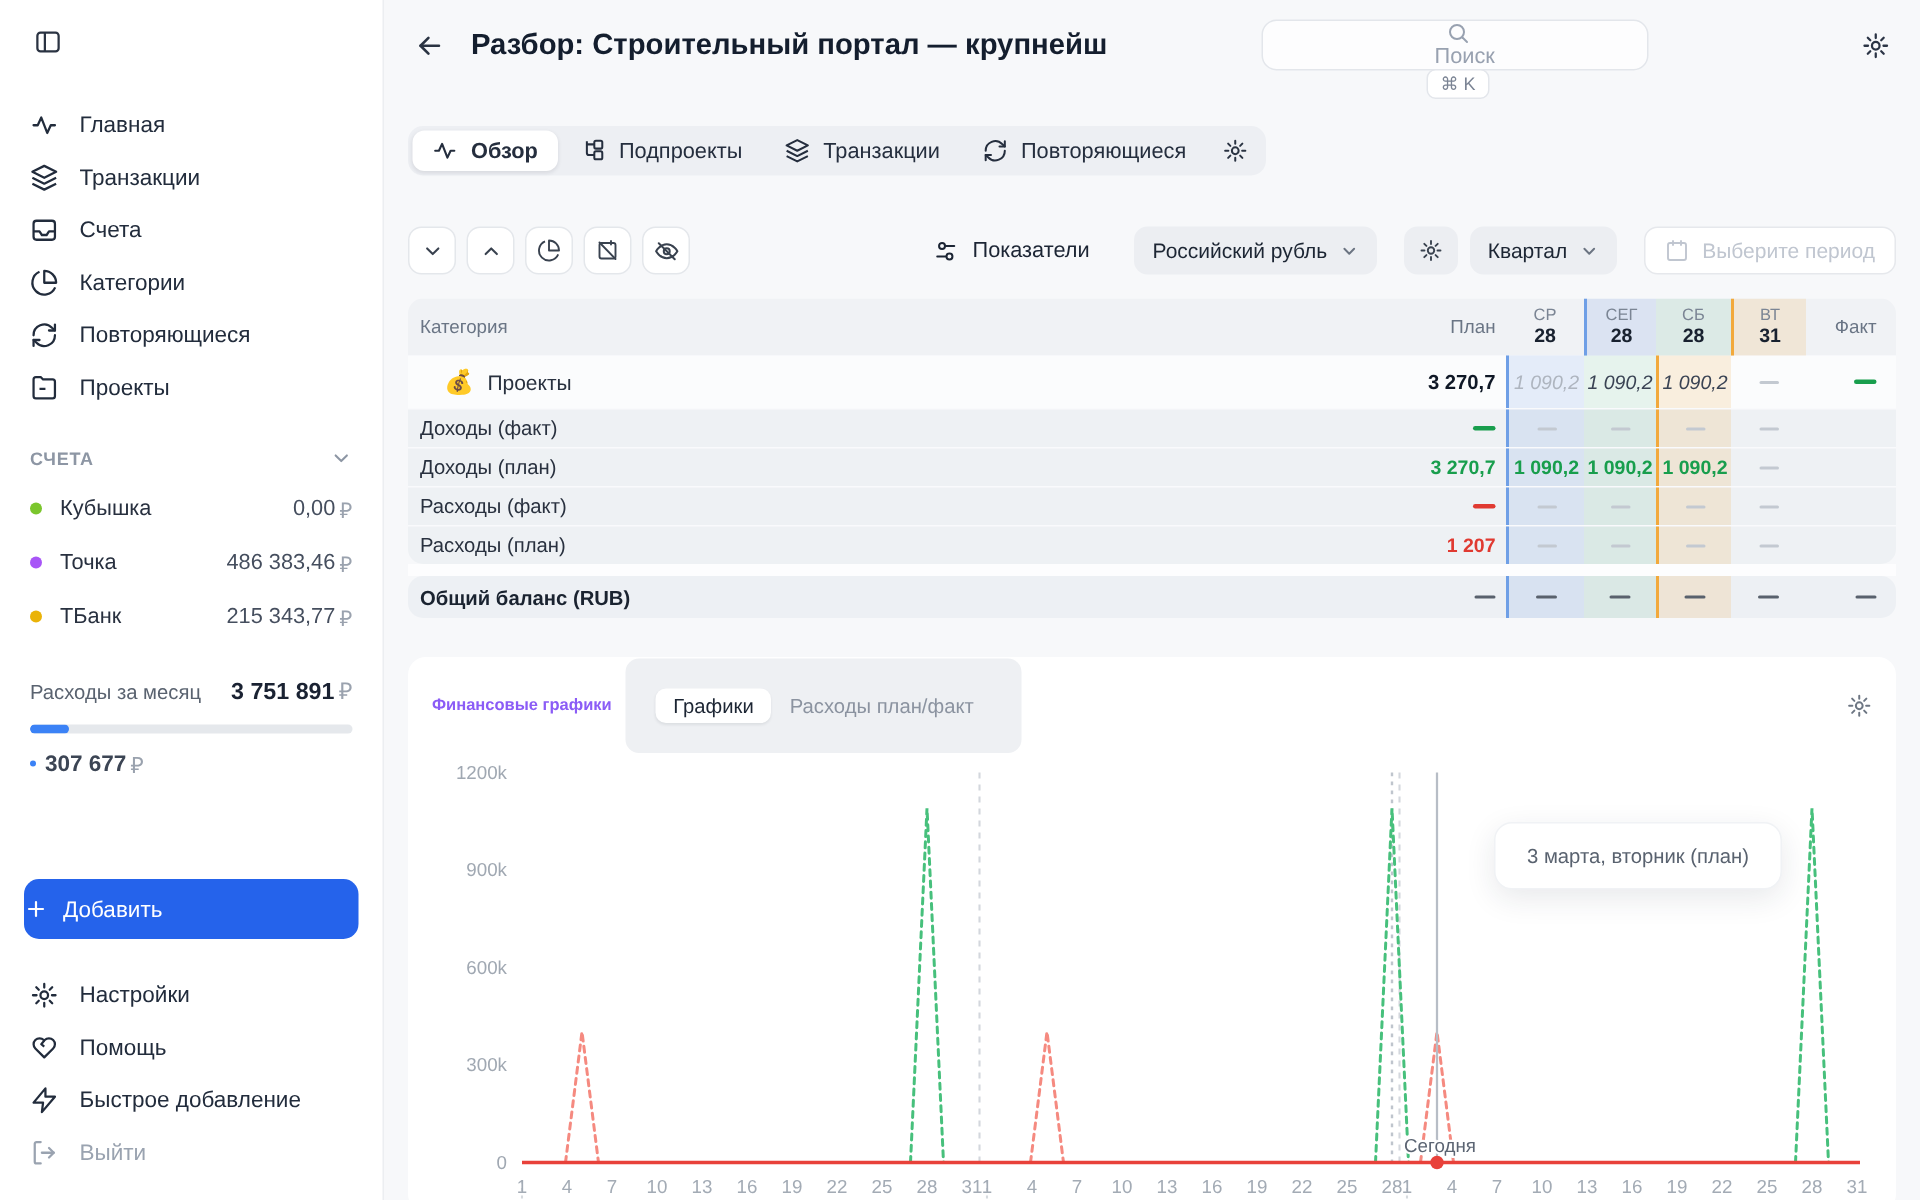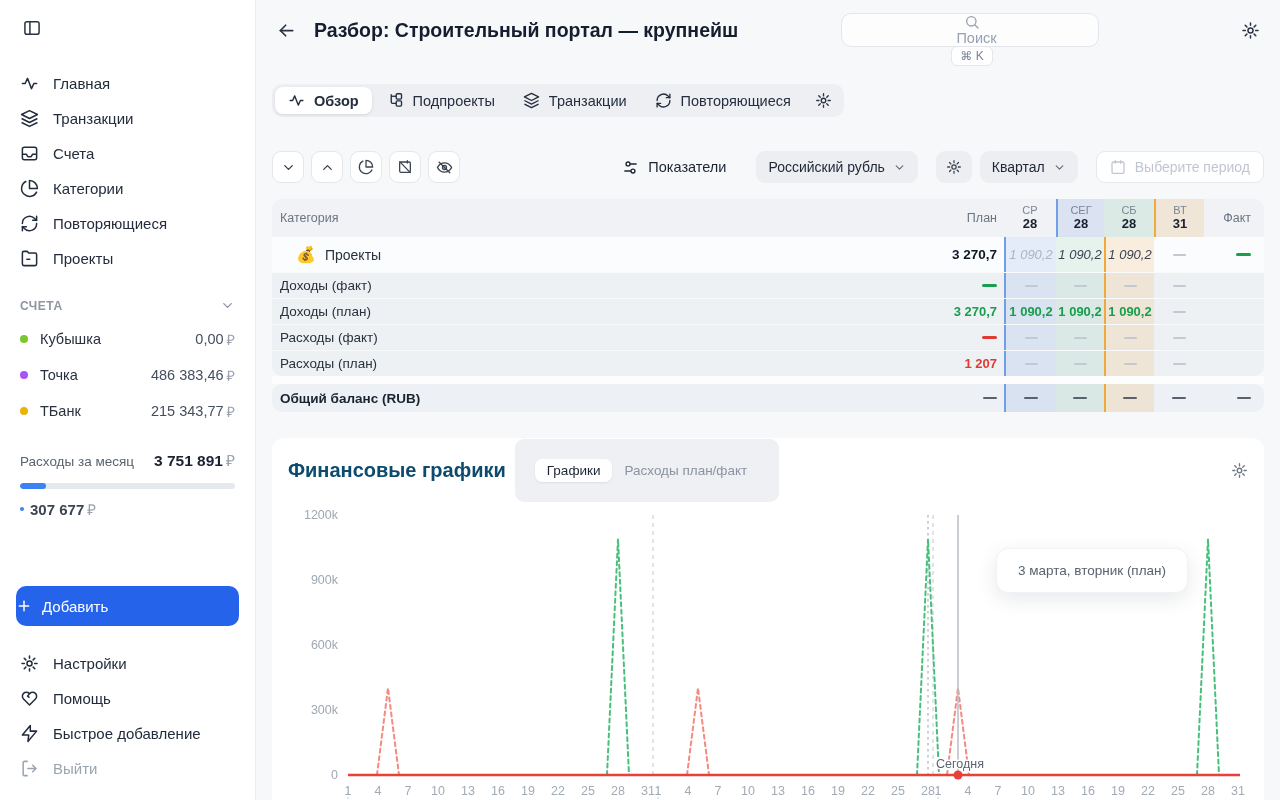--- a/index.html
+++ b/index.html
@@ -102,21 +102,21 @@
   .num.red{color:#e03a31;font-weight:600;}
   .dashline{width:13px;height:2px;border-radius:2px;background:#c3c9d1;display:inline-block;}
   .dashline.green{background:#189e4d;width:15px;height:2.5px;}
   .dashline.red{background:#e03a31;width:15px;height:2.5px;}
   .dashline.dark{background:#59616d;width:14px;}
   .total-label{font-weight:700;font-size:13.5px;color:#1a2330;}
 
   
   .chart-card{margin-top:26px;background:#fff;border-radius:12px;padding-top:14px;height:370px;position:relative;}
   .chart-head{display:flex;align-items:center;padding:0 16px;height:36px;}
-  .chart-title{font-size:20px;font-weight:700;color:#0c4a6e;}
+  .chart-title{font-size:11px;font-weight:700;color:#8b5cf6;}
   .chart-tabs{margin-left:9px;background:#eef0f3;border-radius:9px;padding:20px;display:flex;}
   .ctab{padding:4px 12px;font-size:13.5px;color:#8b93a0;border-radius:7px;cursor:pointer;white-space:nowrap;}
   .ctab.active{background:#fff;color:#1c2533;box-shadow:0 1px 2px rgba(16,24,40,.08);font-weight:500;}
   .chart-gear{margin-left:auto;color:#6d7683;cursor:pointer;}
   .chart-area{position:relative;height:320px;}
   .chart-area svg{position:absolute;inset:0;}
   .chart-area text{font-family:"Liberation Sans",sans-serif;}
   .tooltip{position:absolute;left:724px;top:60px;background:#fff;border:1px solid #f0f2f5;border-radius:12px;
     box-shadow:0 6px 20px rgba(25,35,55,.10);padding:14px 21px;font-size:13.5px;color:#59626f;white-space:nowrap;}
 </style>

